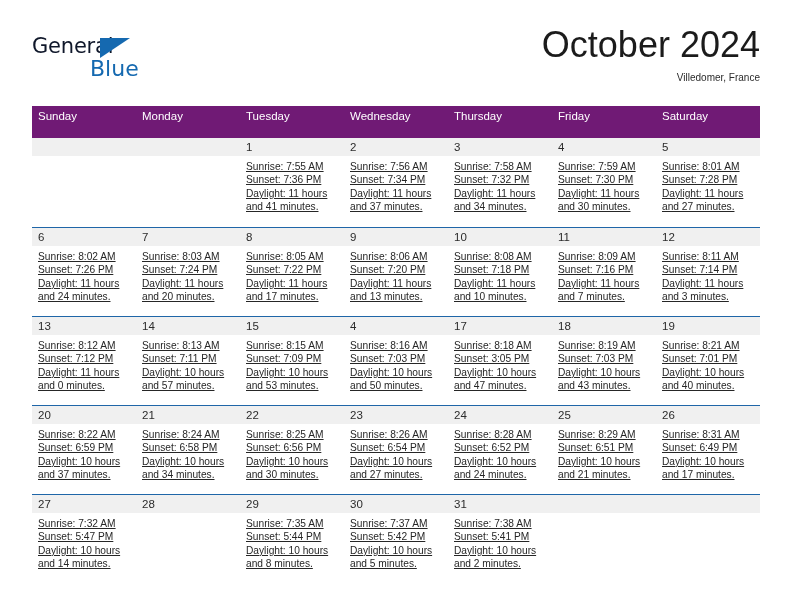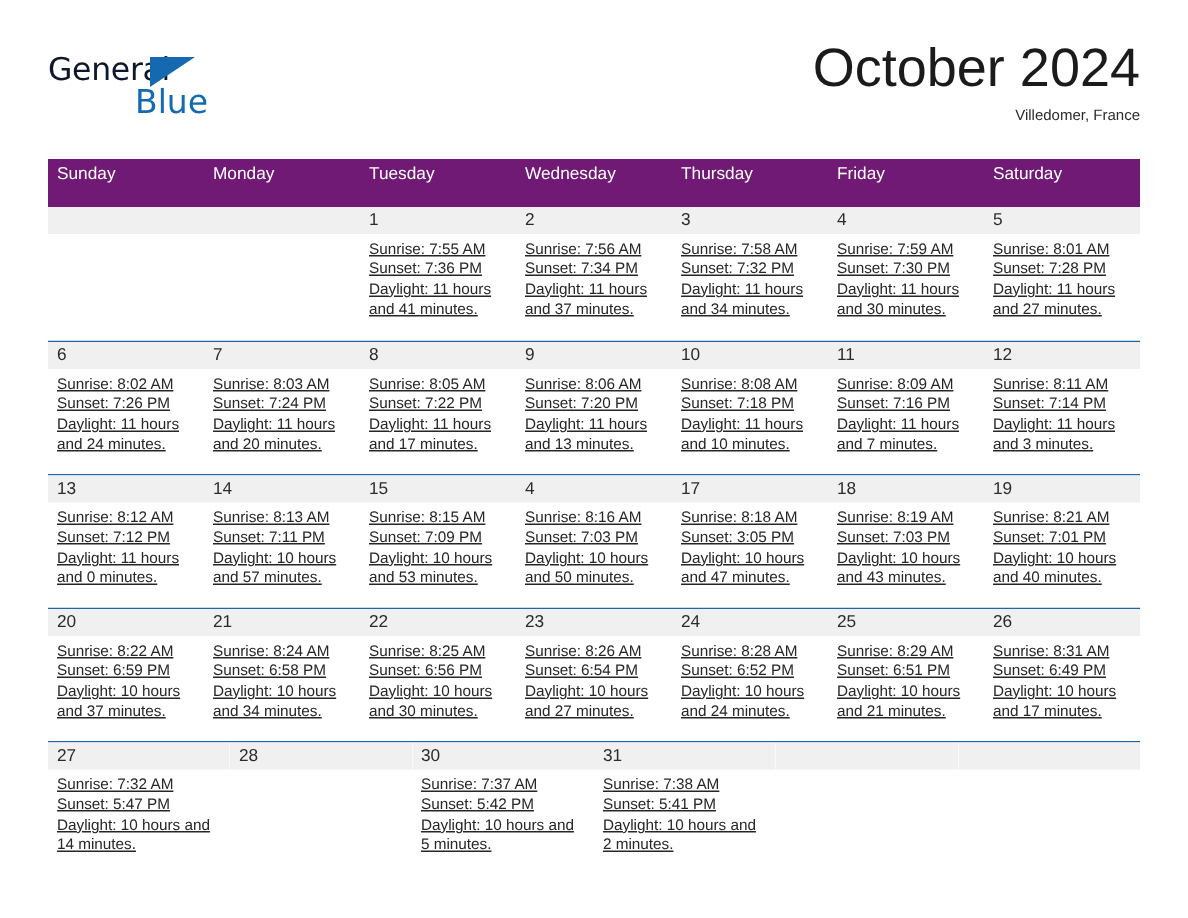--- a/index.html
+++ b/index.html
@@ -471,20 +471,30 @@
               <div class="daylight">Daylight: 10 hours and 14 minutes.</div>
             </div>
           </div>
           <div class="day-cell">
             <div class="day-band">
               <span class="day-num">28</span>
             </div>
           </div>
           <div class="day-cell">
             <div class="day-band">
+              <span class="day-num">29</span>
+            </div>
+            <div class="day-info">
+              <div>Sunrise: 7:35 AM</div>
+              <div>Sunset: 5:44 PM</div>
+              <div class="daylight">Daylight: 10 hours and 8 minutes.</div>
+            </div>
+          </div>
+          <div class="day-cell">
+            <div class="day-band">
               <span class="day-num">30</span>
             </div>
             <div class="day-info">
               <div>Sunrise: 7:37 AM</div>
               <div>Sunset: 5:42 PM</div>
               <div class="daylight">Daylight: 10 hours and 5 minutes.</div>
             </div>
           </div>
           <div class="day-cell">
             <div class="day-band">

